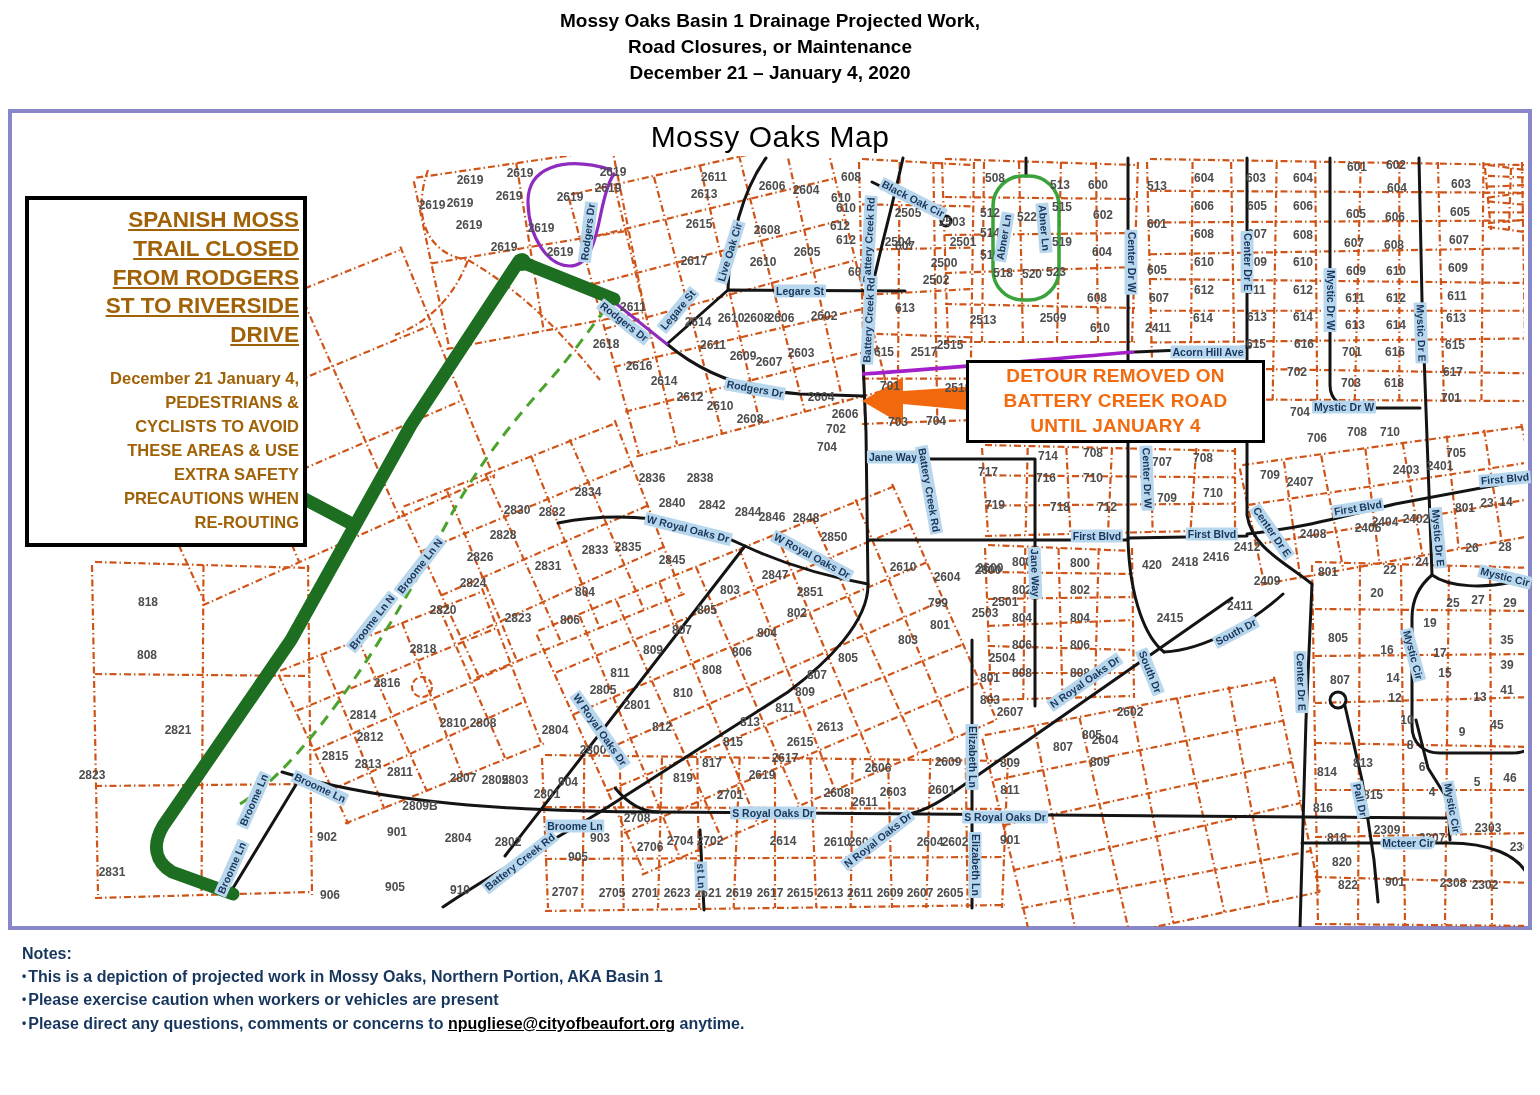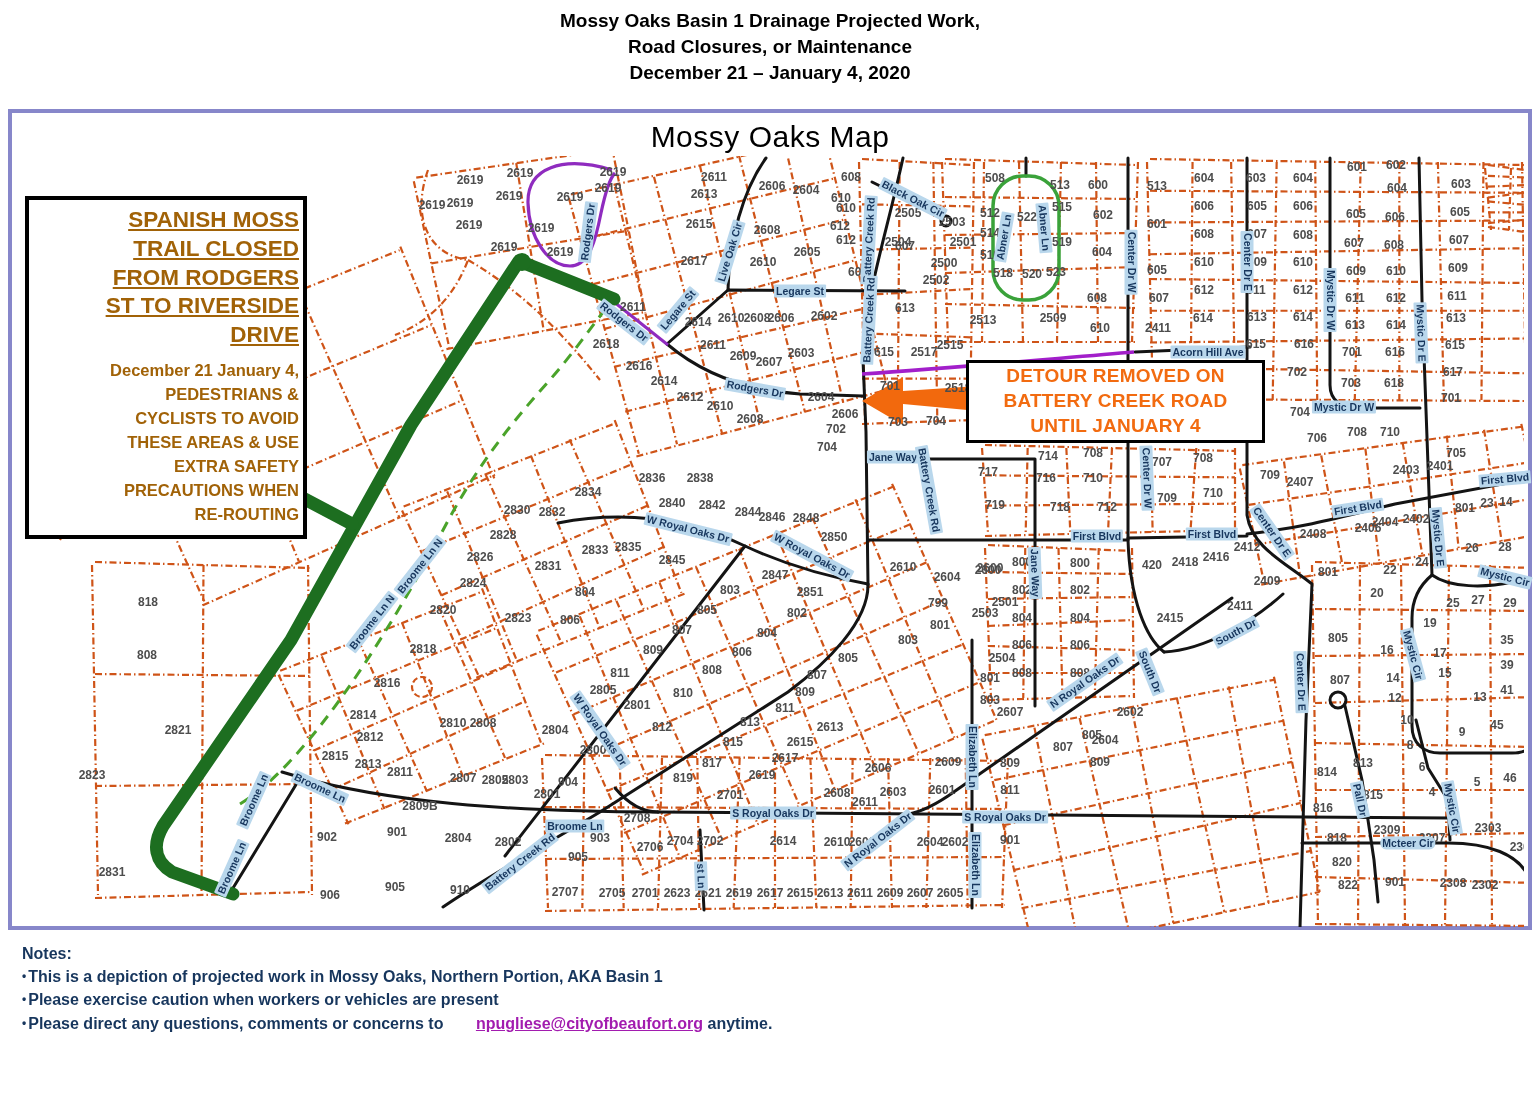--- a/index.html
+++ b/index.html
@@ -5,26 +5,26 @@
   html,body{margin:0;padding:0;background:#fff;}
   body{width:1540px;height:1095px;position:relative;font-family:"Liberation Sans",sans-serif;overflow:hidden;}
   #header{position:absolute;top:8px;left:0;width:100%;text-align:center;font-weight:bold;font-size:19px;line-height:1.38;color:#000;}
   #map-frame{position:absolute;left:8px;top:109px;width:1524px;height:821px;border:4px solid #8787ca;box-sizing:border-box;background:#fff;}
   #map-title{position:absolute;top:120px;left:0;width:100%;text-align:center;font-size:30px;color:#000;letter-spacing:.5px;}
   #map-svg{position:absolute;left:8px;top:155px;width:1516px;height:773px;}
   #label-layer{position:absolute;left:0;top:0;width:1540px;height:1095px;pointer-events:none;}
   .street-label{position:absolute;background:#b9d7ec;color:#17365d;font-size:10.5px;font-weight:bold;white-space:nowrap;padding:0 2px;line-height:13px;border-radius:1px;}
   #closure-box{position:absolute;left:25px;top:196px;width:282px;min-height:322px;background:#fff;border:4px solid #000;box-sizing:border-box;text-align:center;padding:6px 4px 8px 4px;z-index:6;}
   #closure-title{font-size:22.5px;font-weight:bold;text-decoration:underline;white-space:pre-line;line-height:1.28;}
-  #closure-body{font-size:16.5px;font-weight:bold;white-space:pre-line;line-height:1.46;margin-top:8px;}
+  #closure-body{font-size:16.5px;font-weight:bold;white-space:pre-line;line-height:1.46;margin-top:16px;}
   #detour-box{position:absolute;left:966px;top:360px;width:299px;height:83px;background:#fff;border:3px solid #000;box-sizing:border-box;text-align:center;white-space:pre-line;font-size:19px;font-weight:bold;line-height:1.32;z-index:6;letter-spacing:.2px;}
   #notes{position:absolute;left:22px;top:942px;color:#17365d;font-weight:bold;font-size:16px;line-height:1.45;}
   .note-row{white-space:nowrap;}
   .bullet{font-size:12px;vertical-align:2px;margin-right:2px;}
-  #email-link{color:#a21caf;text-decoration:underline;cursor:pointer;pointer-events:auto;margin-left:28px;}
+  #email-link{color:#000000;text-decoration:underline;cursor:pointer;pointer-events:auto;}
 </style>
 </head>
 <body>
 
 <div id="header">
   <div>Mossy Oaks Basin 1 Drainage Projected Work,</div>
   <div>Road Closures, or Maintenance</div>
   <div>December 21 – January 4, 2020</div>
 </div>
 

